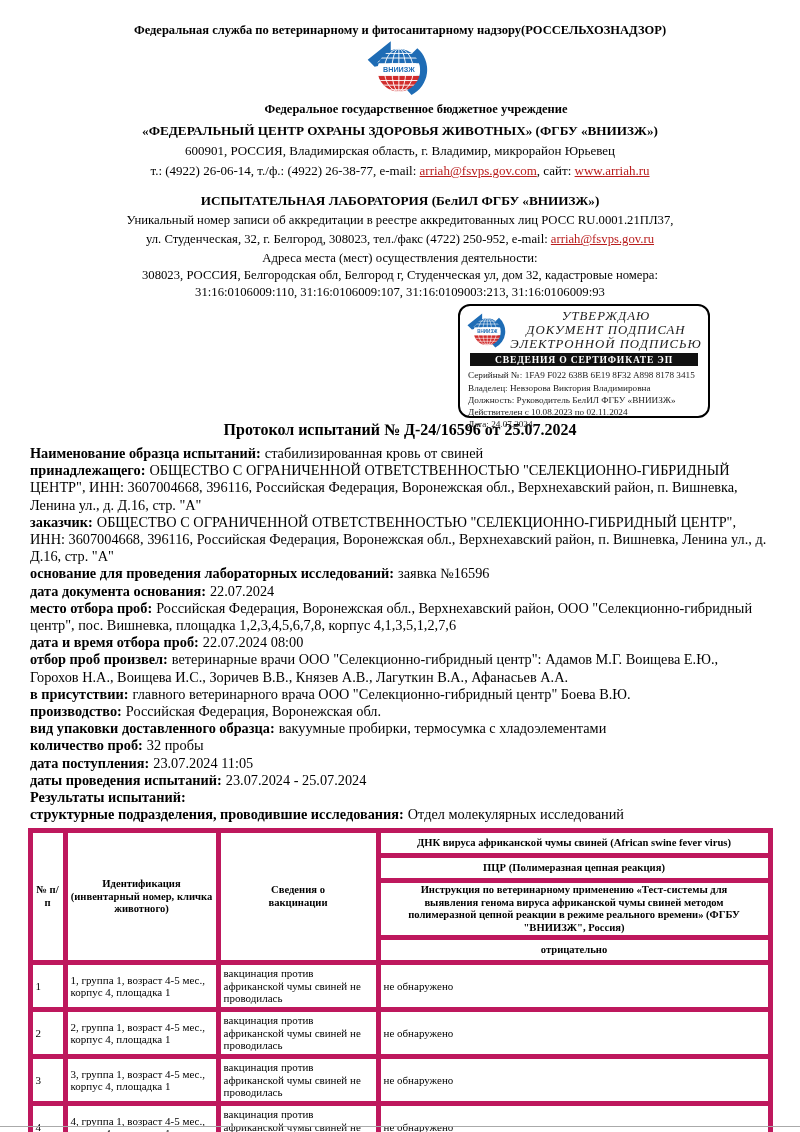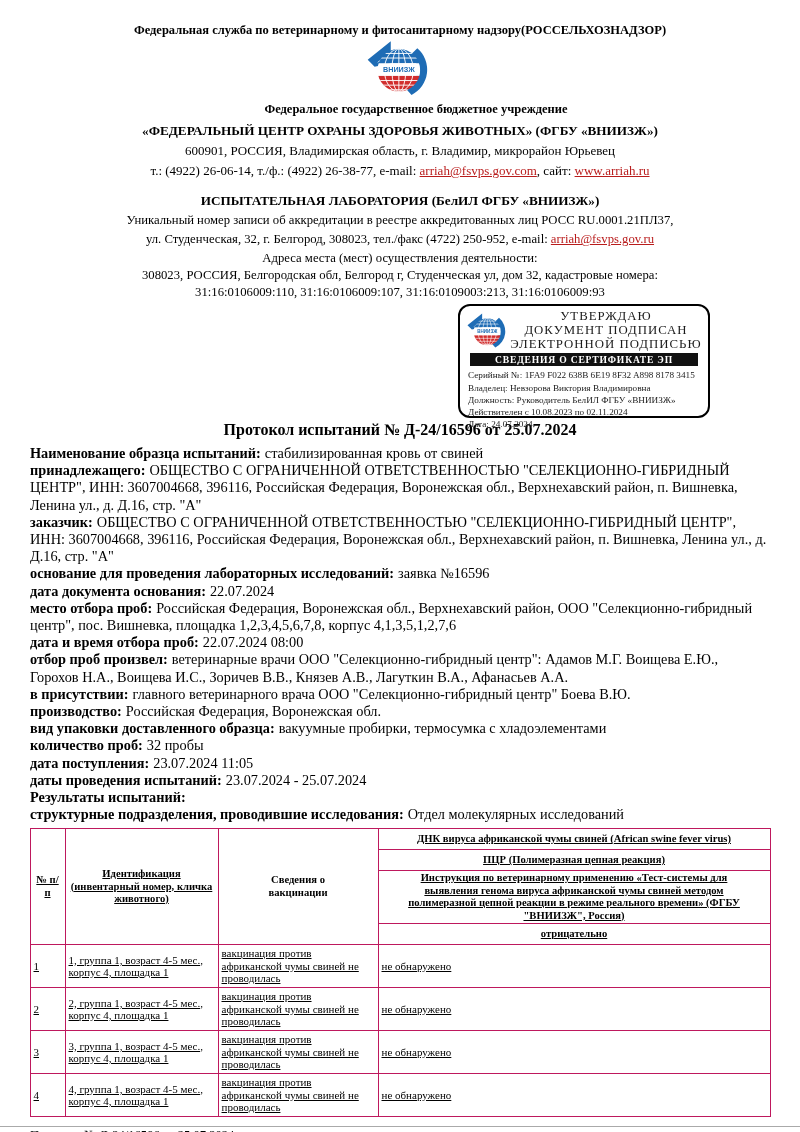--- a/index.html
+++ b/index.html
@@ -18,35 +18,35 @@
   .lab-title{margin-top:14px;font-weight:bold;font-size:13.2px;}
   .plain125{margin-top:4px;font-size:12.7px;text-align:center;}
   .tight{margin-top:1px;font-size:12.7px;line-height:16px;}
 
   .stamp{
     position:absolute;left:458px;top:304px;width:252px;height:114px;box-sizing:border-box;
     border:2px solid #000;border-radius:12px;background:#fff;padding:4px 6px 2px;
   }
   .stamp-head{display:flex;align-items:center;}
   .stamp-logo{width:44px;height:40px;flex:none;}
-  .stamp-titles{flex:1;text-align:center;color:#1a1a1a;font-size:12.8px;line-height:13.8px;letter-spacing:1px;}
+  .stamp-titles{flex:1;text-align:center;color:#1a1a1a;font-size:12.8px;line-height:13.8px;letter-spacing:1px;font-style:italic;}
   .stamp-bar{background:#111;color:#fff;font-size:9.6px;font-weight:bold;text-align:center;
     letter-spacing:0.8px;padding:1px 8px;margin:2px 4px 3px;}
   .stamp-details{font-size:9.2px;line-height:12.2px;color:#1a1a1a;padding-left:2px;}
 
   .protocol-title{margin-top:120px;text-align:center;font-weight:bold;font-size:16px;line-height:20px;}
 
   .fields{margin:5px 30px 0;font-size:14.3px;line-height:17.2px;}
   .fields p{margin:0;}
   .fields b{margin-right:4px;}
 
   .results-table{width:740px;margin:5px auto 0;border-collapse:collapse;table-layout:fixed;}
   .results-table th,.results-table td{
-    border:1px solid #be185d;vertical-align:middle;
-    font-size:10.6px;line-height:12.4px;padding:1px 3px;overflow:hidden;text-decoration:underline;
+    border:5px solid #be185d;vertical-align:middle;
+    font-size:10.6px;line-height:12.4px;padding:1px 3px;overflow:hidden;
   }
   .results-table thead th{font-weight:bold;}
   .h18{height:18px;}
   .h38{height:38px;}
   .instr-cell{padding:1px 22px !important;}
   .vacc-head span{display:inline-block;max-width:80px;}
   .results-table tbody td{font-size:11px;height:40px;}
 
   .footer{margin:10px 30px 0;font-size:12.6px;line-height:16px;}
   .page-edge{position:absolute;left:0;right:0;top:1126px;border-top:1px solid #aaa;}

